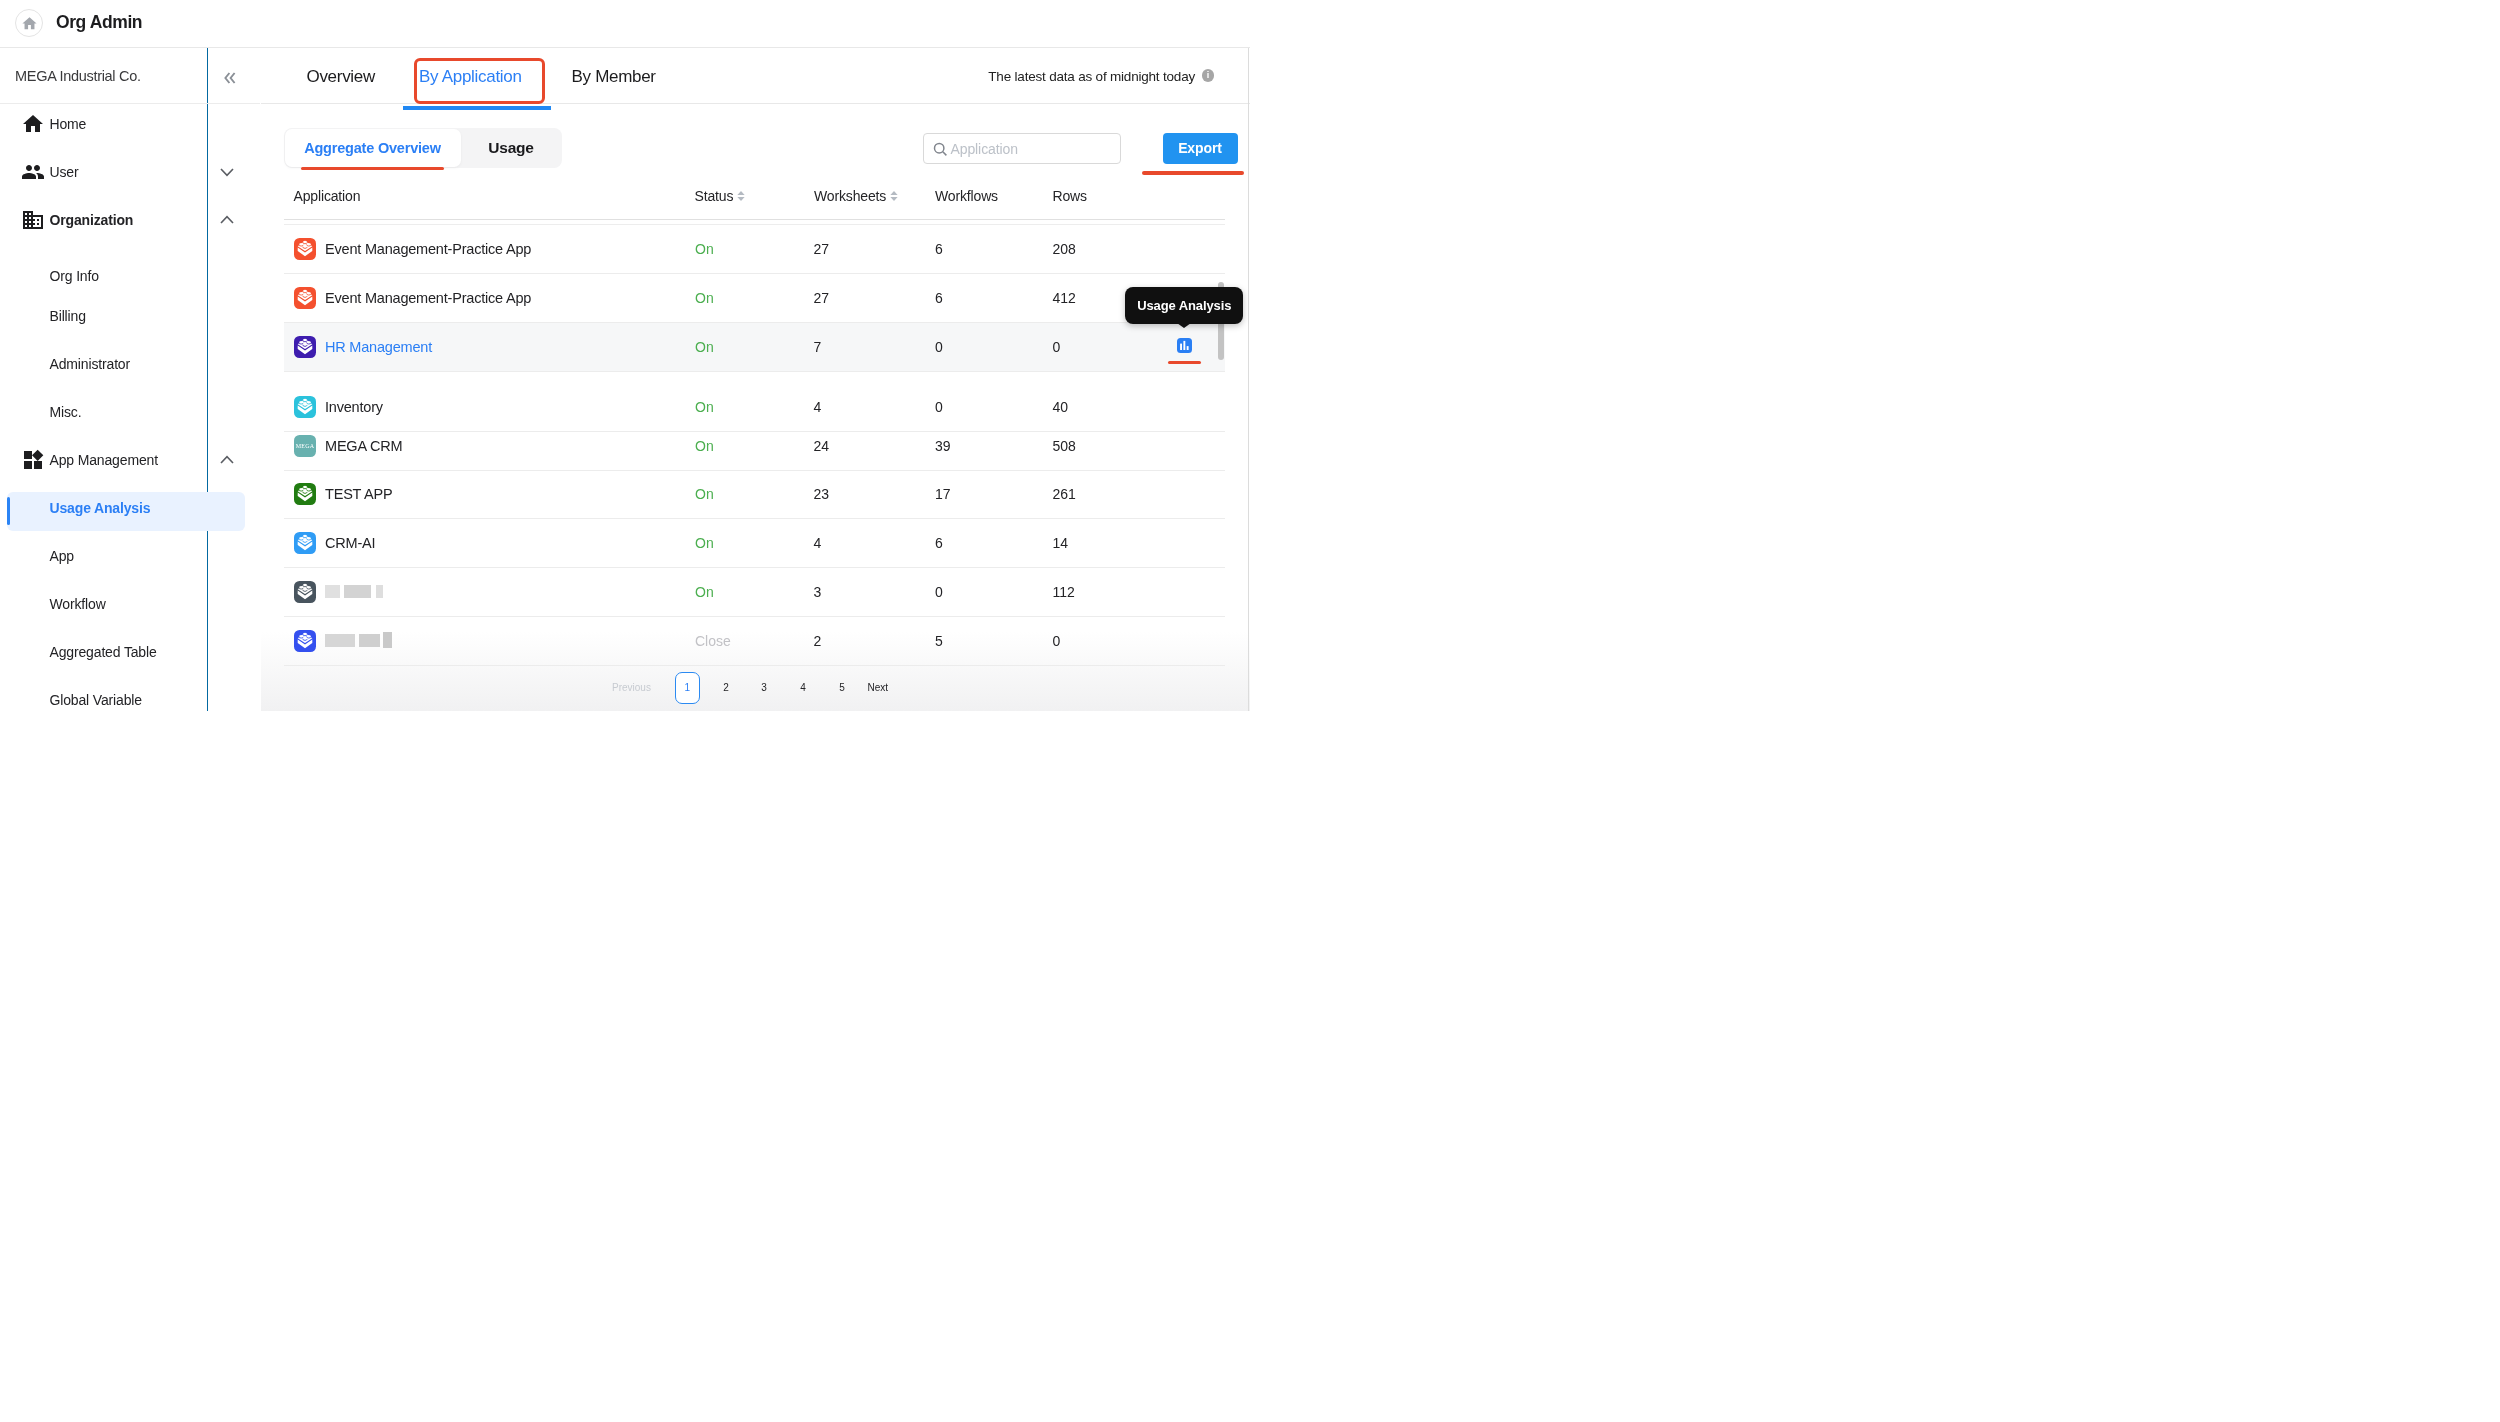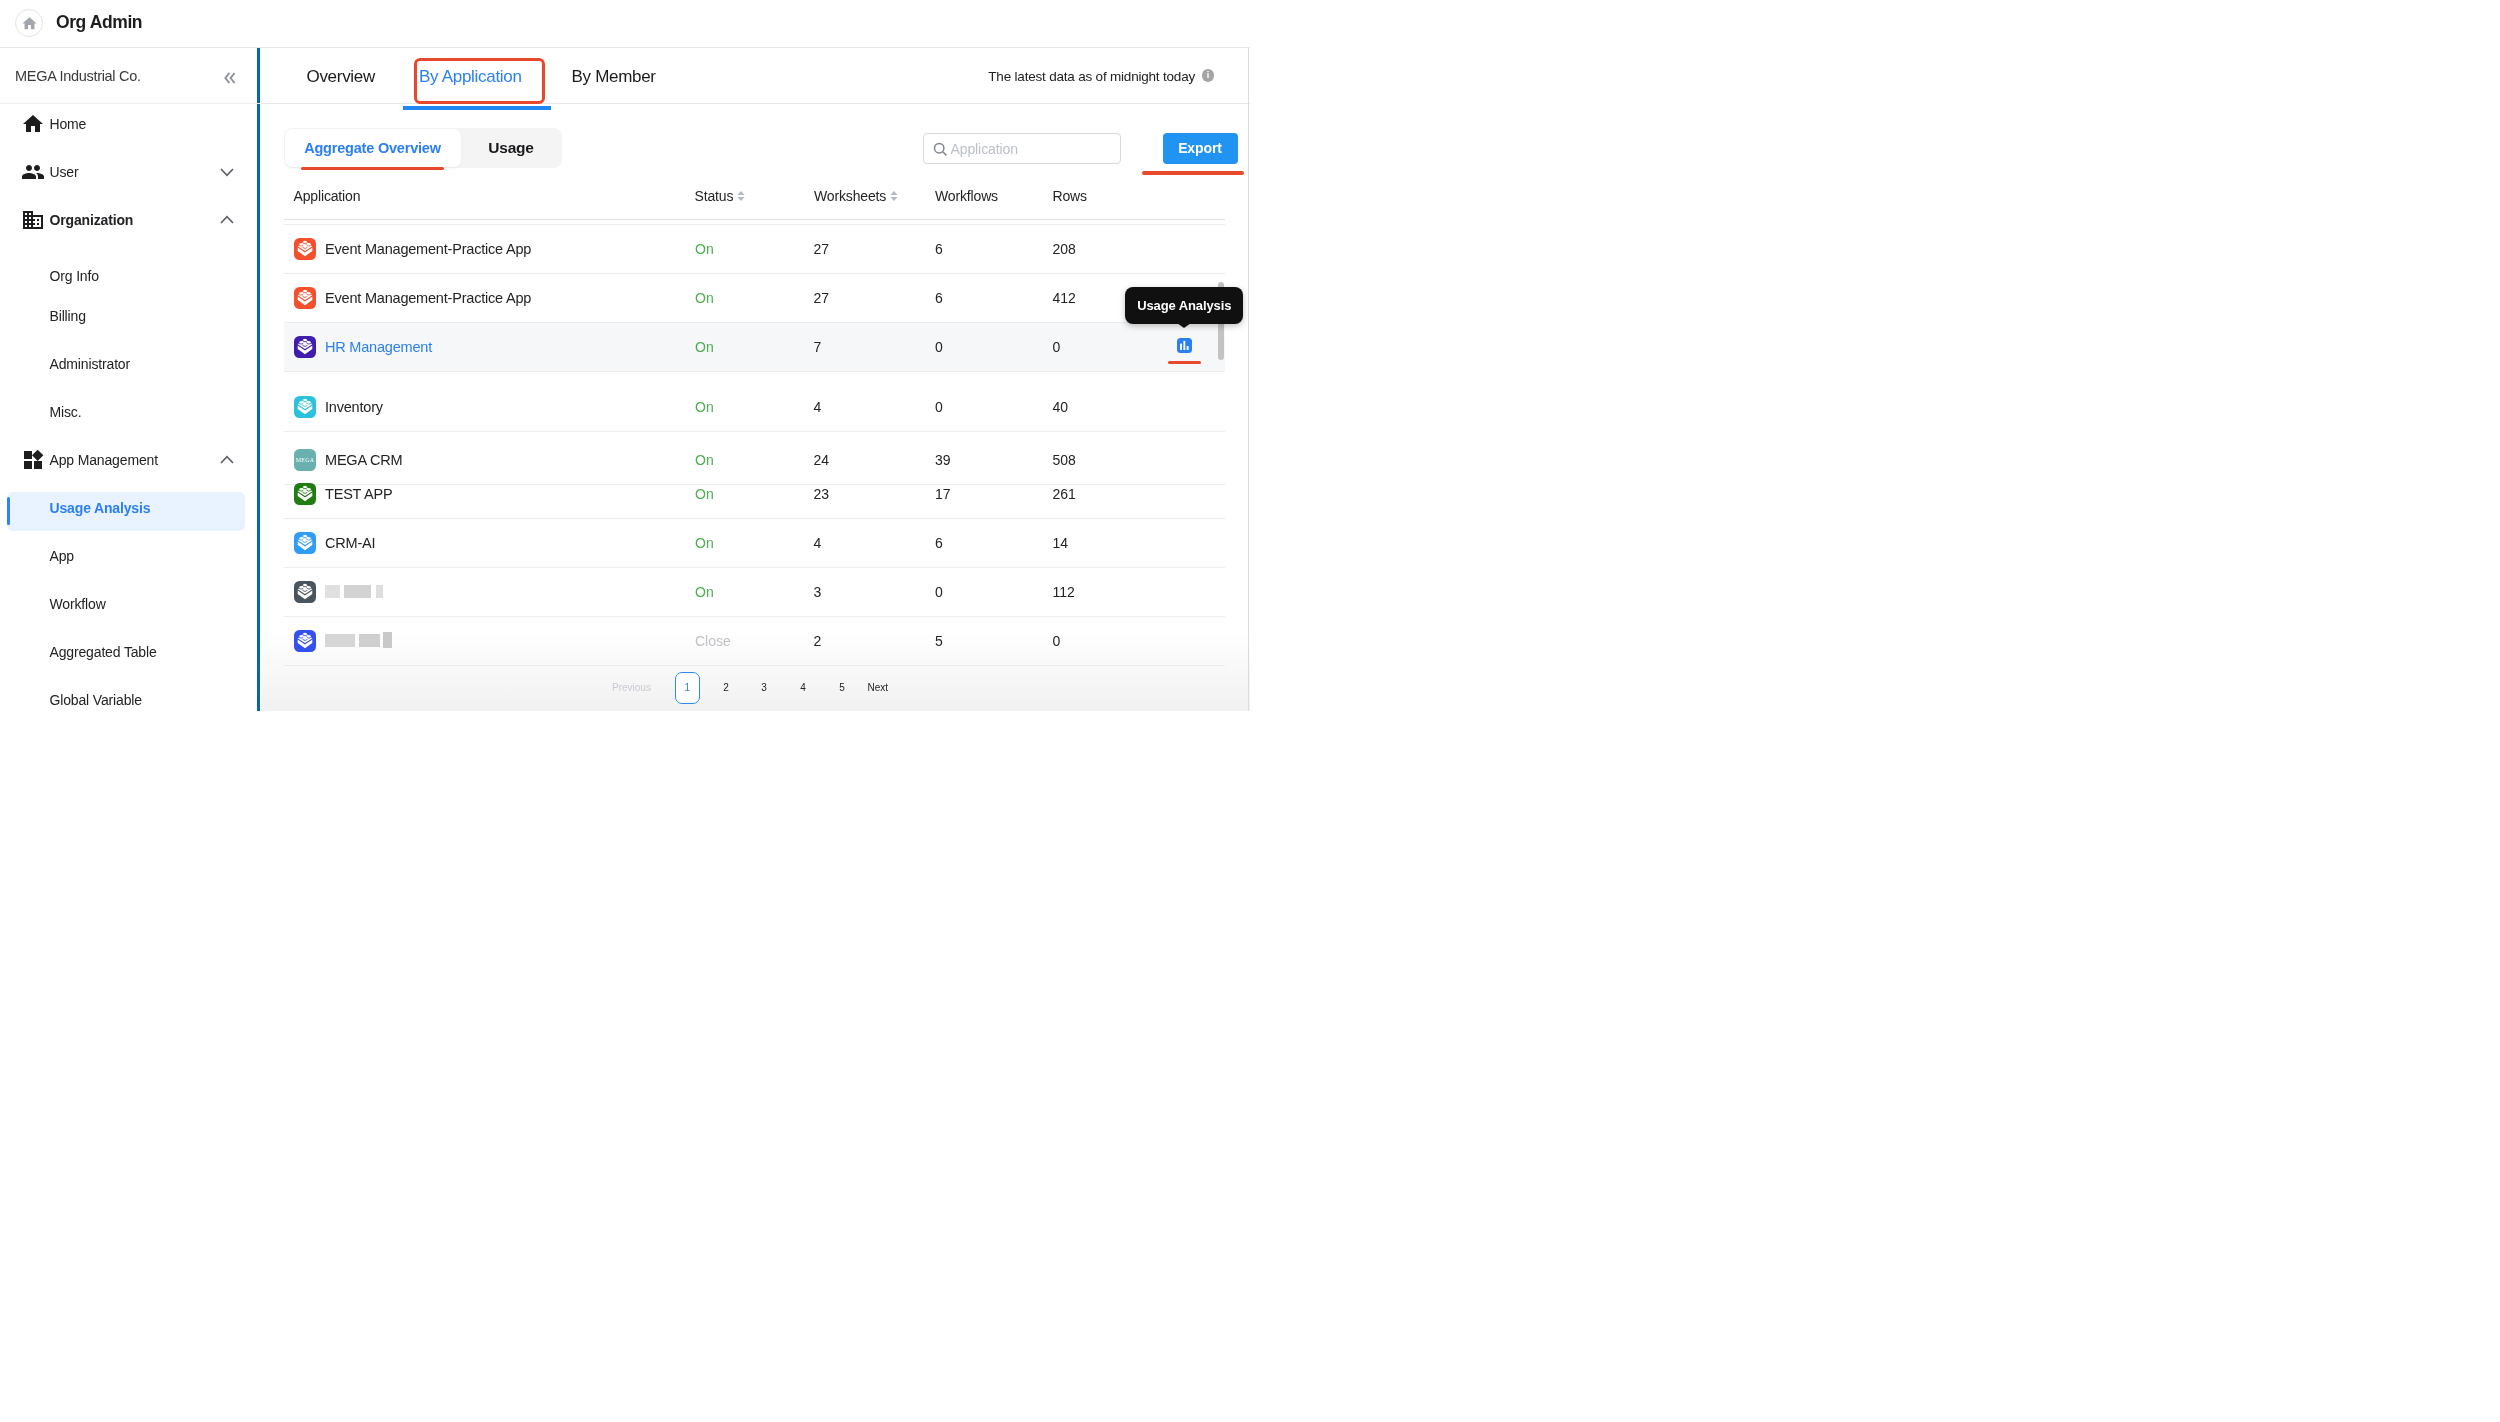--- a/index.html
+++ b/index.html
@@ -9,22 +9,22 @@
 
   
   #topbar { position:absolute; left:0; top:0; width:1250px; height:48px;
     background:#fff; border-bottom:1px solid #e8e8e8; z-index:5; }
   #homebtn { position:absolute; left:15px; top:9px; width:28px; height:28px;
     border:1px solid #e4e4e4; border-radius:50%; display:flex; align-items:center; justify-content:center; }
   #toptitle { position:absolute; left:56px; top:0; height:48px; line-height:45px;
     font-size:17.5px; font-weight:bold; letter-spacing:-0.4px; color:#1d1d1f; }
 
   
-  #sidebar { position:absolute; left:0; top:48px; width:260px; height:663px;
-    background:#fff; border-right:3px solid #0369a1; }
+  #sidebar { position:absolute; left:0; top:48px; width:208px; height:663px;
+    background:#fff; border-right:1px solid #0369a1; }
   #orghead { position:absolute; left:0; top:0; width:260px; height:56px; border-bottom:1px solid #ececec; }
   #orgname { position:absolute; left:15px; top:0; height:56px; line-height:57px; font-size:14.5px; letter-spacing:-0.3px; color:#3a3a3c; }
   .navitem { position:absolute; left:0; width:260px; height:48px;padding-left:15px; }
   .nav-ic { position:absolute; left:21px; top:12px; width:24px; height:24px; }
   .nav-tx { position:absolute; left:49.5px; top:0; height:48px; line-height:48px;
     font-size:14px; letter-spacing:-0.15px; color:#232326; }
   .nav-ch { position:absolute; left:219px; top:18px; width:16px; height:12px; }
   #selpill { position:absolute; left:7px; top:444px; width:238px; height:38.5px;
     background:#e9f2ff; border-radius:6px; }
   #selbar  { position:absolute; left:6.5px; top:449px; width:3px; height:28px;
@@ -313,21 +313,21 @@
           <ellipse cx="11" cy="8.8" rx="2.2" ry="1.55" fill="#fff"></ellipse>
           <ellipse cx="11" cy="8.8" rx="2.2" ry="1.55" fill="none" stroke="#2bc2dc" stroke-width="0.85" stroke-dasharray="5.2 6.67" stroke-dashoffset="-0.35"></ellipse>
           <path d="M3.7 9.6 L11 14.4 L18.3 9.6 L18.3 13.1 L11 18.2 L3.7 13.1 Z" fill="#fff"></path>
         </svg></div>
     <div class="nm"><span>Inventory</span></div>
     <div class="st">On</div>
     <div class="c1">4</div>
     <div class="c2">0</div>
     <div class="c3">40</div>
   </div>
-  <div class="row" style="top:388px;text-align:center;">
+  <div class="row" style="top:374px;text-align:center;">
     <div class="ic"><svg width="22" height="22" viewBox="0 0 22 22">
           <rect width="22" height="22" rx="5.5" fill="#68b1af"></rect>
           <text x="11" y="13.3" font-family="Liberation Serif, serif" font-size="6" fill="#fff" text-anchor="middle" letter-spacing="0.2">MEGA</text>
         </svg></div>
     <div class="nm"><span>MEGA CRM</span></div>
     <div class="st">On</div>
     <div class="c1">24</div>
     <div class="c2">39</div>
     <div class="c3">508</div>
   </div>

